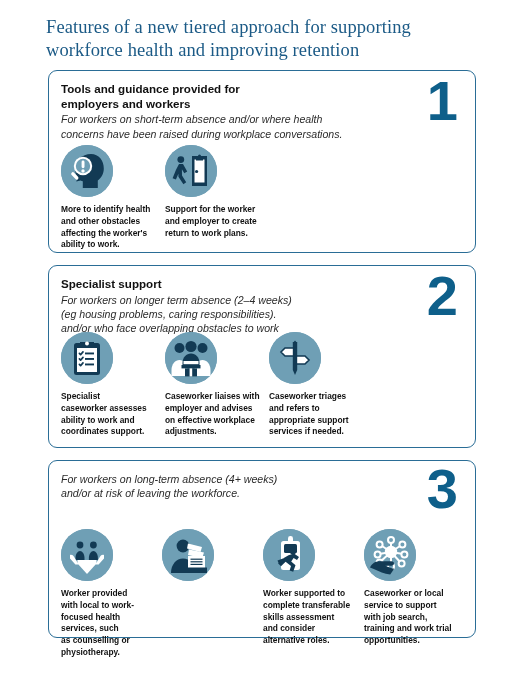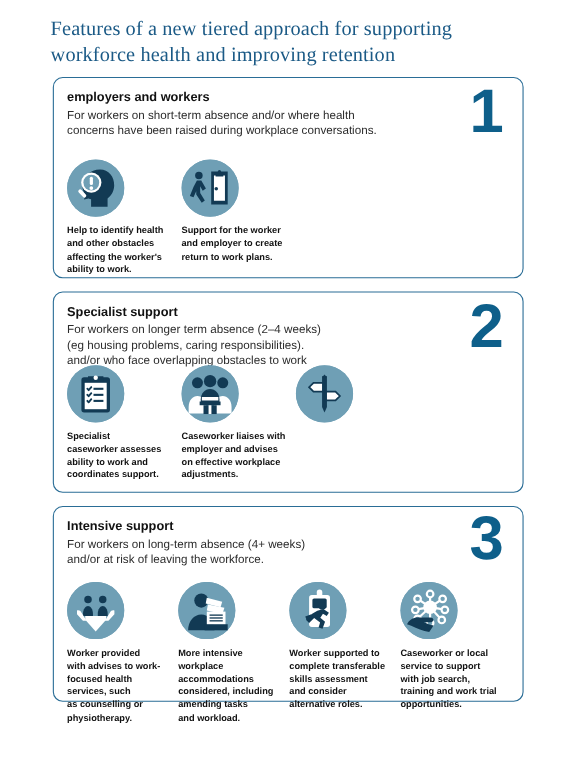--- a/index.html
+++ b/index.html
@@ -69,20 +69,21 @@
     width: 330px;
   }
   .card-heading .ln { display: block; }
 
   .card-sub {
     font-size: 10.6px;
     line-height: 1.33;
     color: #2b2b2b;
     width: 335px;
     margin: 0;
+    font-style: italic;
   }
   .card-sub .ln { display: block; }
 
   .tier-number {
     position: absolute;
     right: 18px;
     top: 2px;
     font-family: "Liberation Sans", sans-serif;
     font-weight: bold;
     font-size: 56px;
@@ -141,20 +142,21 @@
     <span class="ln">Features of a new tiered approach for supporting</span>
     <span class="ln">workforce health and improving retention</span>
   </div>
 
   <div class="card card-1">
     <div class="card-inner">
 
       <div class="tier-number">1</div>
 
       <div class="card-heading">
+        <span class="ln">Tools and guidance provided for</span>
         <span class="ln">employers and workers</span>
       </div>
 
       <div class="card-sub">
         <span class="ln">For workers on short-term absence and/or where health</span>
         <span class="ln">concerns have been raised during workplace conversations.</span>
       </div>
 
       <div class="icon-row">
 
@@ -164,21 +166,21 @@
               <circle cx="26" cy="26" r="26" fill="#6f9fb5"></circle>
               <path class="dark" d="M30 9c-9 0-16 6.5-16 15 0 3.4 1.1 6 2.6 8.2l-1.3 4.2 4.3-1c.7.3 1.4.6 2.2.8V43h15v-7.5c3.5-2.6 6-7 6-11.8C43 15.4 37.8 9 30 9z"></path>
               <circle cx="22" cy="21" r="9.2" fill="#ffffff"></circle>
               <circle cx="22" cy="21" r="7.2" fill="#6f9fb5"></circle>
               <rect class="light" x="20.6" y="15.6" width="2.9" height="7.6" rx="1.4"></rect>
               <circle cx="22" cy="26" r="1.7" fill="#ffffff"></circle>
               <rect class="light" x="12.1" y="26.4" width="3.4" height="9" rx="1.7" transform="rotate(-44 13.8 30.9)"></rect>
             </svg>
           </span>
           <div class="icon-caption">
-            <span class="ln">Help to identify health</span>
+            <span class="ln">More to identify health</span>
             <span class="ln">and other obstacles</span>
             <span class="ln">affecting the worker's</span>
             <span class="ln">ability to work.</span>
           </div>
         </div>
 
         <div class="icon-cell">
           <span class="icon-badge">
             <svg viewBox="0 0 52 52">
               <circle cx="26" cy="26" r="26" fill="#6f9fb5"></circle>
@@ -277,34 +279,37 @@
               <circle cx="26" cy="26" r="26" fill="#6f9fb5"></circle>
               <path class="light" d="M25 16h-9l-4 4 4 4h9z"></path>
               <path class="light" d="M27 24h9l4 4-4 4h-9z"></path>
               <rect class="dark" x="23.8" y="10" width="4.4" height="28"></rect>
               <path class="dark" d="M23.8 38h4.4l-2.2 5z"></path>
               <path class="dark" d="M26 8.5l2.2 2.5h-4.4z"></path>
               <path fill="none" stroke="#123a54" stroke-width="1.6" d="M25 16h-9l-4 4 4 4h9z"></path>
               <path fill="none" stroke="#123a54" stroke-width="1.6" d="M27 24h9l4 4-4 4h-9z"></path>
             </svg>
           </span>
+          <div class="icon-caption">
+            <span class="ln">Caseworker triages</span>
+            <span class="ln">and refers to</span>
+            <span class="ln">appropriate support</span>
+            <span class="ln">services if needed.</span>
+          </div>
         </div>
 
       </div>
     </div>
   </div>
 
   <div class="card card-3">
     <div class="card-inner">
 
       <div class="tier-number">3</div>
 
-      <div class="card-heading">
-        <span class="ln">Intensive support</span>
-      </div>
 
       <div class="card-sub">
         <span class="ln">For workers on long-term absence (4+ weeks)</span>
         <span class="ln">and/or at risk of leaving the workforce.</span>
       </div>
 
       <div class="icon-row">
 
         <div class="icon-cell">
           <span class="icon-badge">
@@ -314,21 +319,21 @@
               <path class="dark" d="M14.5 29c0-4 2.2-7 4.5-7s4.5 3 4.5 7v2h-9z"></path>
               <circle class="dark" cx="32.4" cy="16" r="3.4"></circle>
               <path class="dark" d="M27.9 29c0-4 2.2-7 4.5-7s4.5 3 4.5 7v2h-9z"></path>
               <path class="light" d="M9 26c1.8-.6 3.2.3 4 1.8l4.6 7.6h-3.2L9 29.5z"></path>
               <path class="light" d="M43 26c-1.8-.6-3.2.3-4 1.8L34.4 35.4h3.2L43 29.5z"></path>
               <path class="light" d="M16.5 31h19v3.5l-9.5 10.5-9.5-10.5z"></path>
             </svg>
           </span>
           <div class="icon-caption">
             <span class="ln">Worker provided</span>
-            <span class="ln">with advises to work-</span>
+            <span class="ln">with local to work-</span>
             <span class="ln">focused health</span>
             <span class="ln">services, such</span>
             <span class="ln">as counselling or</span>
             <span class="ln">physiotherapy.</span>
           </div>
         </div>
 
         <div class="icon-cell">
           <span class="icon-badge">
             <svg viewBox="0 0 52 52">
@@ -339,28 +344,20 @@
               <path class="light" d="M27 20.5l15 3-1.8 5.6-14.2-3z"></path>
               <rect class="light" x="26" y="27" width="17" height="12"></rect>
               <g class="dark">
                 <rect x="28.5" y="29.6" width="12" height="1.2"></rect>
                 <rect x="28.5" y="32.2" width="12" height="1.2"></rect>
                 <rect x="28.5" y="34.8" width="12" height="1.2"></rect>
               </g>
               <rect class="dark" x="24" y="38.5" width="21" height="5.5"></rect>
             </svg>
           </span>
-          <div class="icon-caption">
-            <span class="ln">More intensive</span>
-            <span class="ln">workplace</span>
-            <span class="ln">accommodations</span>
-            <span class="ln">considered, including</span>
-            <span class="ln">amending tasks</span>
-            <span class="ln">and workload.</span>
-          </div>
         </div>
 
         <div class="icon-cell">
           <span class="icon-badge">
             <svg viewBox="0 0 52 52">
               <circle cx="26" cy="26" r="26" fill="#6f9fb5"></circle>
               <rect class="light" x="18" y="12" width="19" height="29" rx="2.5"></rect>
               <rect class="light" x="25" y="7" width="5" height="7" rx="2.4"></rect>
               <rect class="dark" x="21" y="15" width="13" height="9" rx="1.5"></rect>
               <circle class="dark" cx="30" cy="22" r="3.4"></circle>

